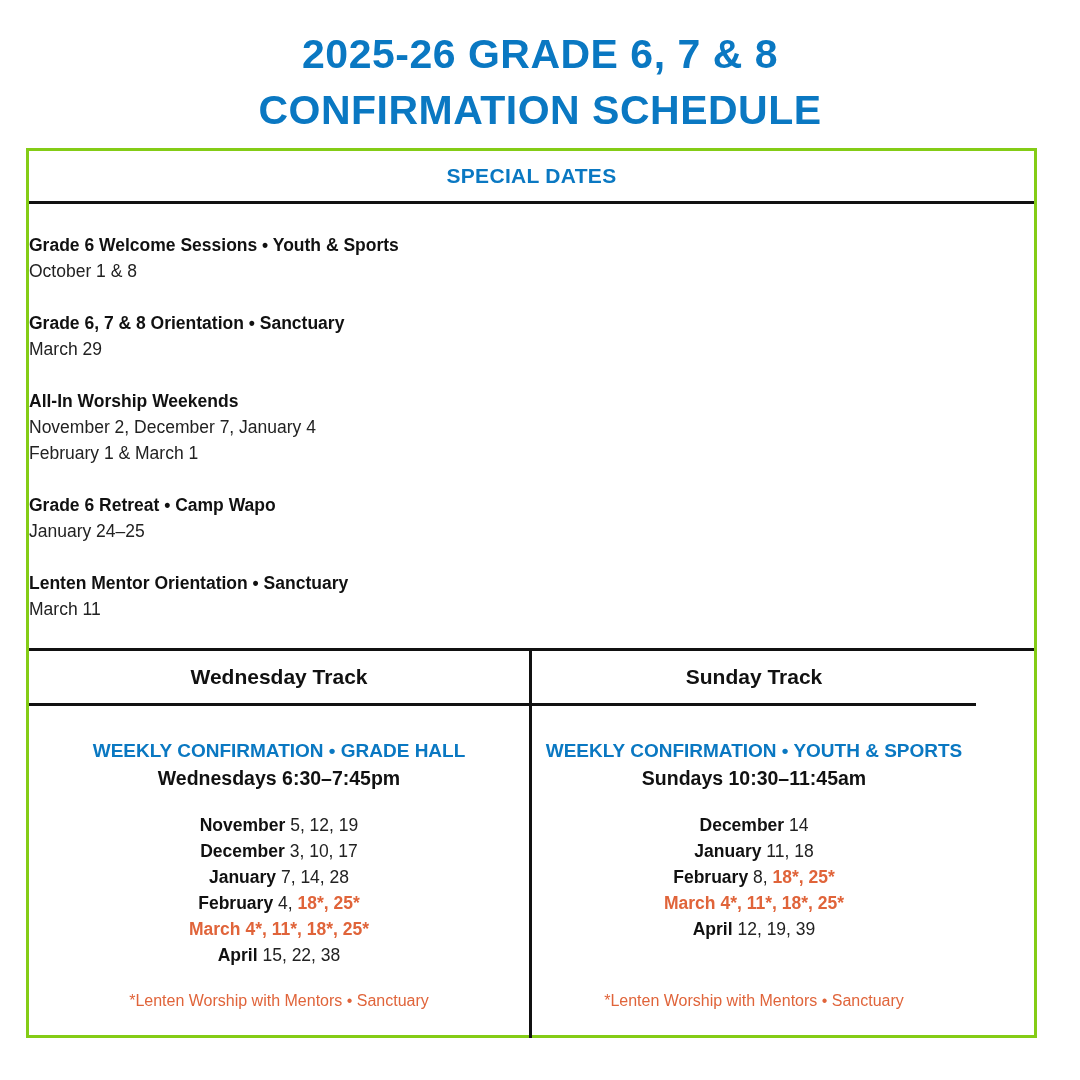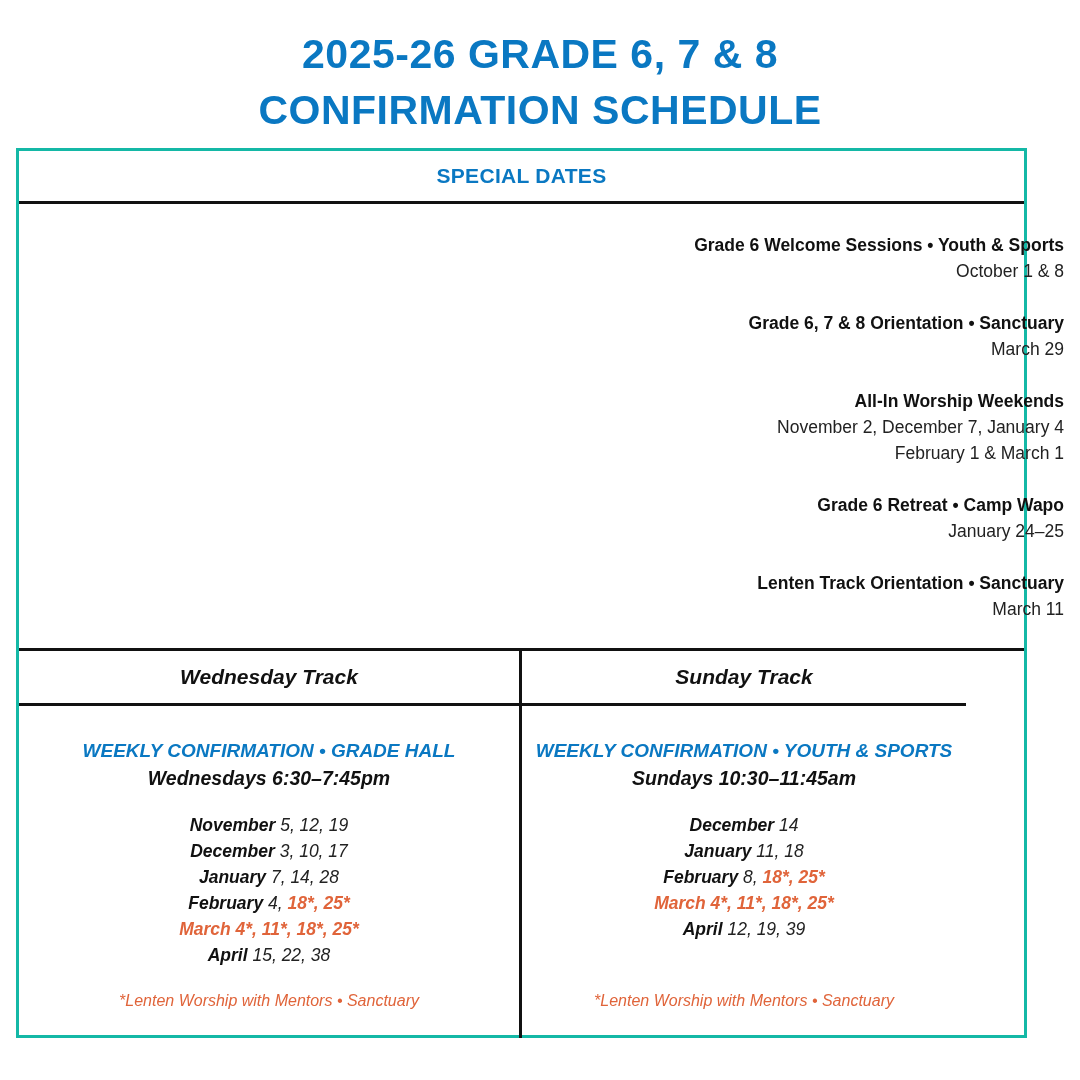--- a/index.html
+++ b/index.html
@@ -2,32 +2,32 @@
 <html><head>
 <meta charset="utf-8">
 <style>
   html, body { margin: 0; padding: 0; background: #ffffff; }
   body { width: 1080px; height: 1080px; position: relative; overflow: hidden;
          font-family: "Liberation Sans", "DejaVu Sans", sans-serif; color: #111; }
   .title { position: absolute; left: 0; top: 26px; width: 1080px; text-align: center;
            color: #0a78c2; font-weight: 700; font-size: 41px; line-height: 56px;
            letter-spacing: 0.5px; }
   .title div { white-space: nowrap; }
-  .box { position: absolute; left: 16px; top: 148px; width: 1011px; height: 890px;
-         border: 3px solid #14b8a6; box-sizing: border-box; }
+  .box { position: absolute; left: 26px; top: 148px; width: 1011px; height: 890px;
+         border: 3px solid #84cc16; box-sizing: border-box; }
   .special-head { position: absolute; left: 0; top: 0; width: 100%; height: 53px;
                   border-bottom: 3px solid #111; box-sizing: border-box;
                   display: flex; align-items: center; justify-content: center;
                   color: #0a78c2; font-weight: 700; font-size: 21px; letter-spacing: 0.3px; }
   .special-body { position: absolute; left: 0; top: 53px; width: 100%; height: 447px;
                   border-bottom: 3px solid #111; box-sizing: border-box; text-align: center; }
-  .event { position: absolute; left: 0; width: 100%; text-align: right; padding-left: 40px; }
+  .event { position: absolute; left: 0; width: 100%; text-align: left; }
   .event .name { font-weight: 700; font-size: 17.5px; line-height: 26px; color: #111; }
   .event .date { font-size: 17.5px; line-height: 26px; color: #222; }
-  .tracks { position: absolute; left: 0; top: 500px; width: 100%; height: 387px; font-style: italic; }
+  .tracks { position: absolute; left: 0; top: 500px; width: 100%; height: 387px; }
   .track { position: absolute; top: 0; height: 100%; box-sizing: border-box; }
   .track.left { left: 0; width: 503px; border-right: 3px solid #111; }
   .track.right { left: 503px; width: 444px; }
   .track-head { height: 55px; border-bottom: 3px solid #111; box-sizing: border-box;
                 display: flex; align-items: center; justify-content: center;
                 font-weight: 700; font-size: 21px; color: #111; }
   .track-body { position: relative; text-align: center; }
   .weekly { position: absolute; left: 0; width: 100%; top: 31px; color: #0a78c2;
             font-weight: 700; font-size: 19px; line-height: 28px; white-space: nowrap; }
   .time { position: absolute; left: 0; width: 100%; top: 58px; font-weight: 700;
@@ -63,21 +63,21 @@
     <div class="event" style="top:184px">
       <div class="name">All-In Worship Weekends</div>
       <div class="date">November 2, December 7, January 4</div>
       <div class="date">February 1 &amp; March 1</div>
     </div>
     <div class="event" style="top:288px">
       <div class="name">Grade 6 Retreat • Camp Wapo</div>
       <div class="date">January 24–25</div>
     </div>
     <div class="event" style="top:366px">
-      <div class="name">Lenten Track Orientation • Sanctuary</div>
+      <div class="name">Lenten Mentor Orientation • Sanctuary</div>
       <div class="date">March 11</div>
     </div>
   </div>
 
   <div class="tracks">
 
     <div class="track left">
       <div class="track-head">Wednesday Track</div>
       <div class="track-body">
         <div class="weekly">WEEKLY CONFIRMATION • GRADE HALL</div>

